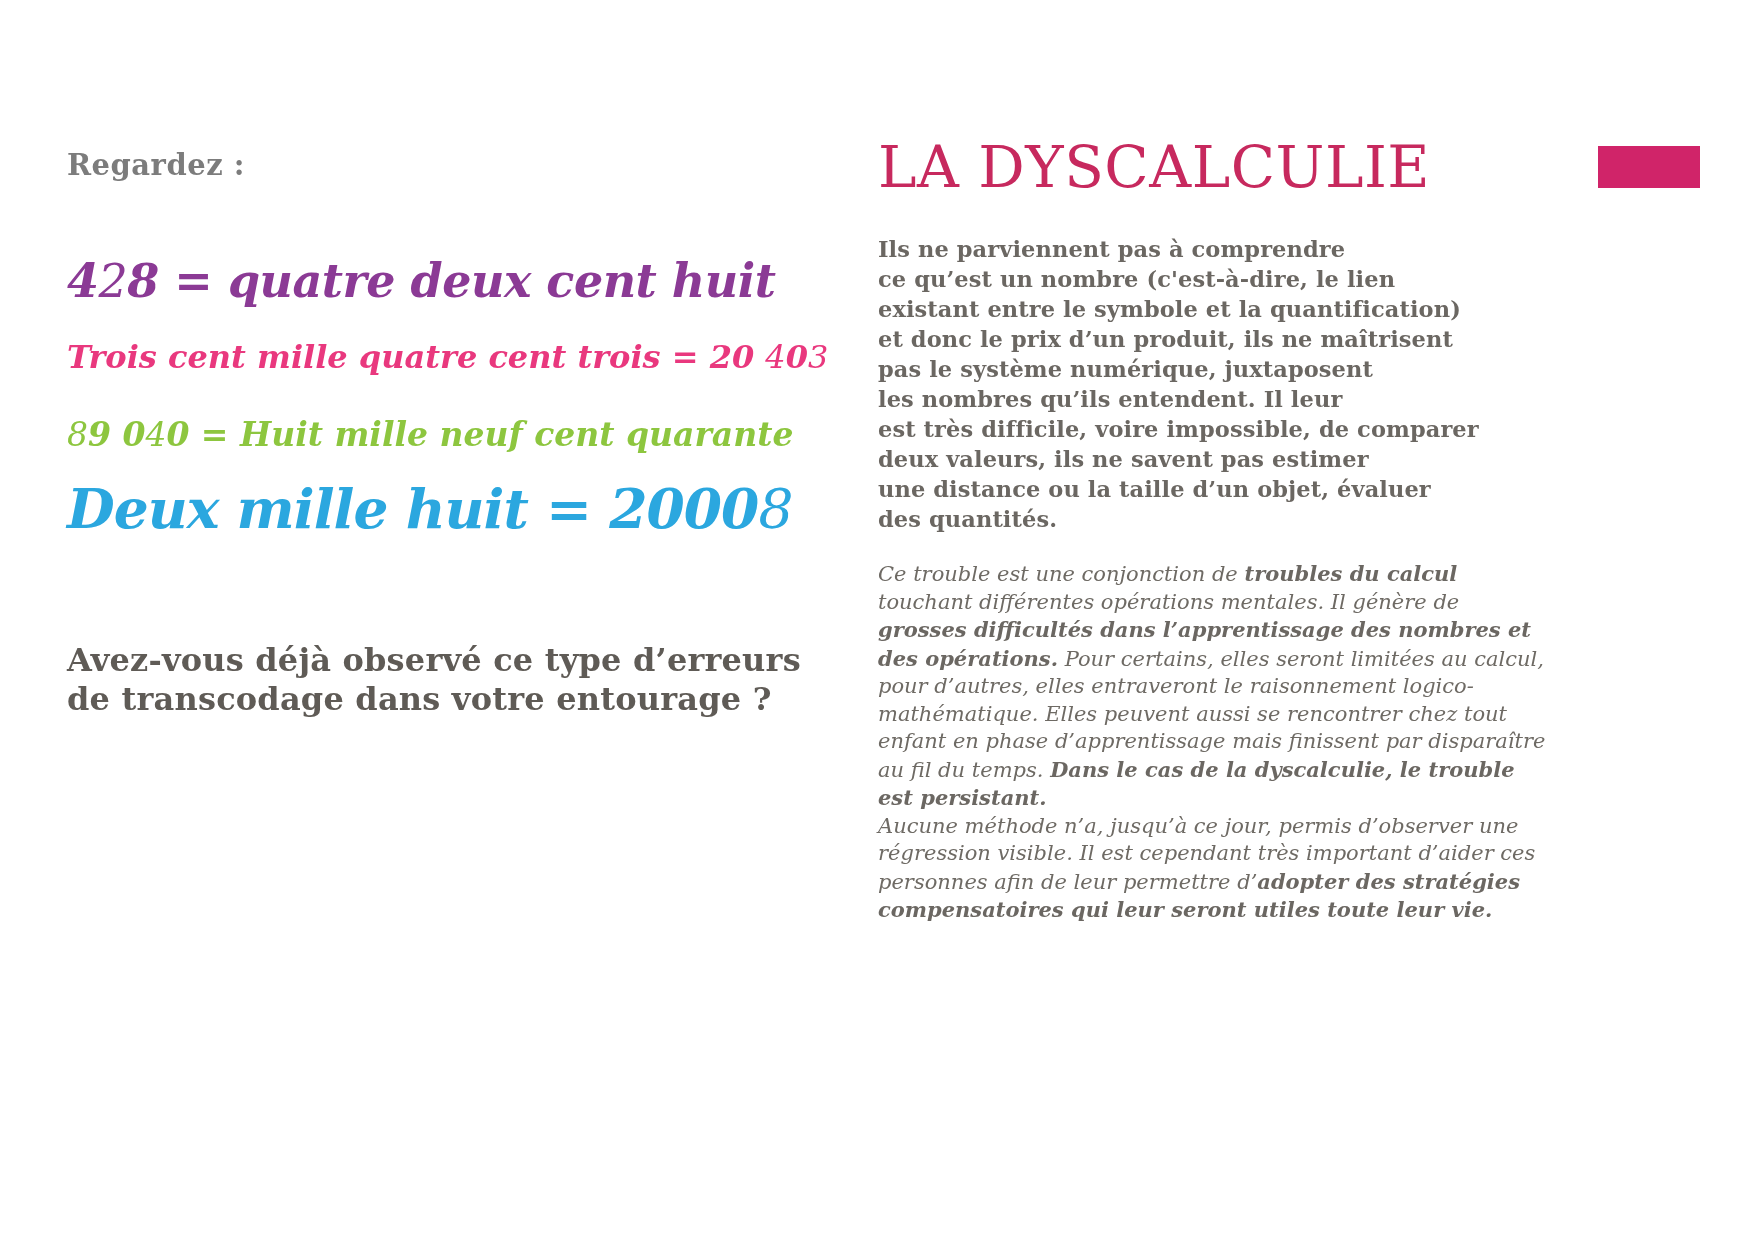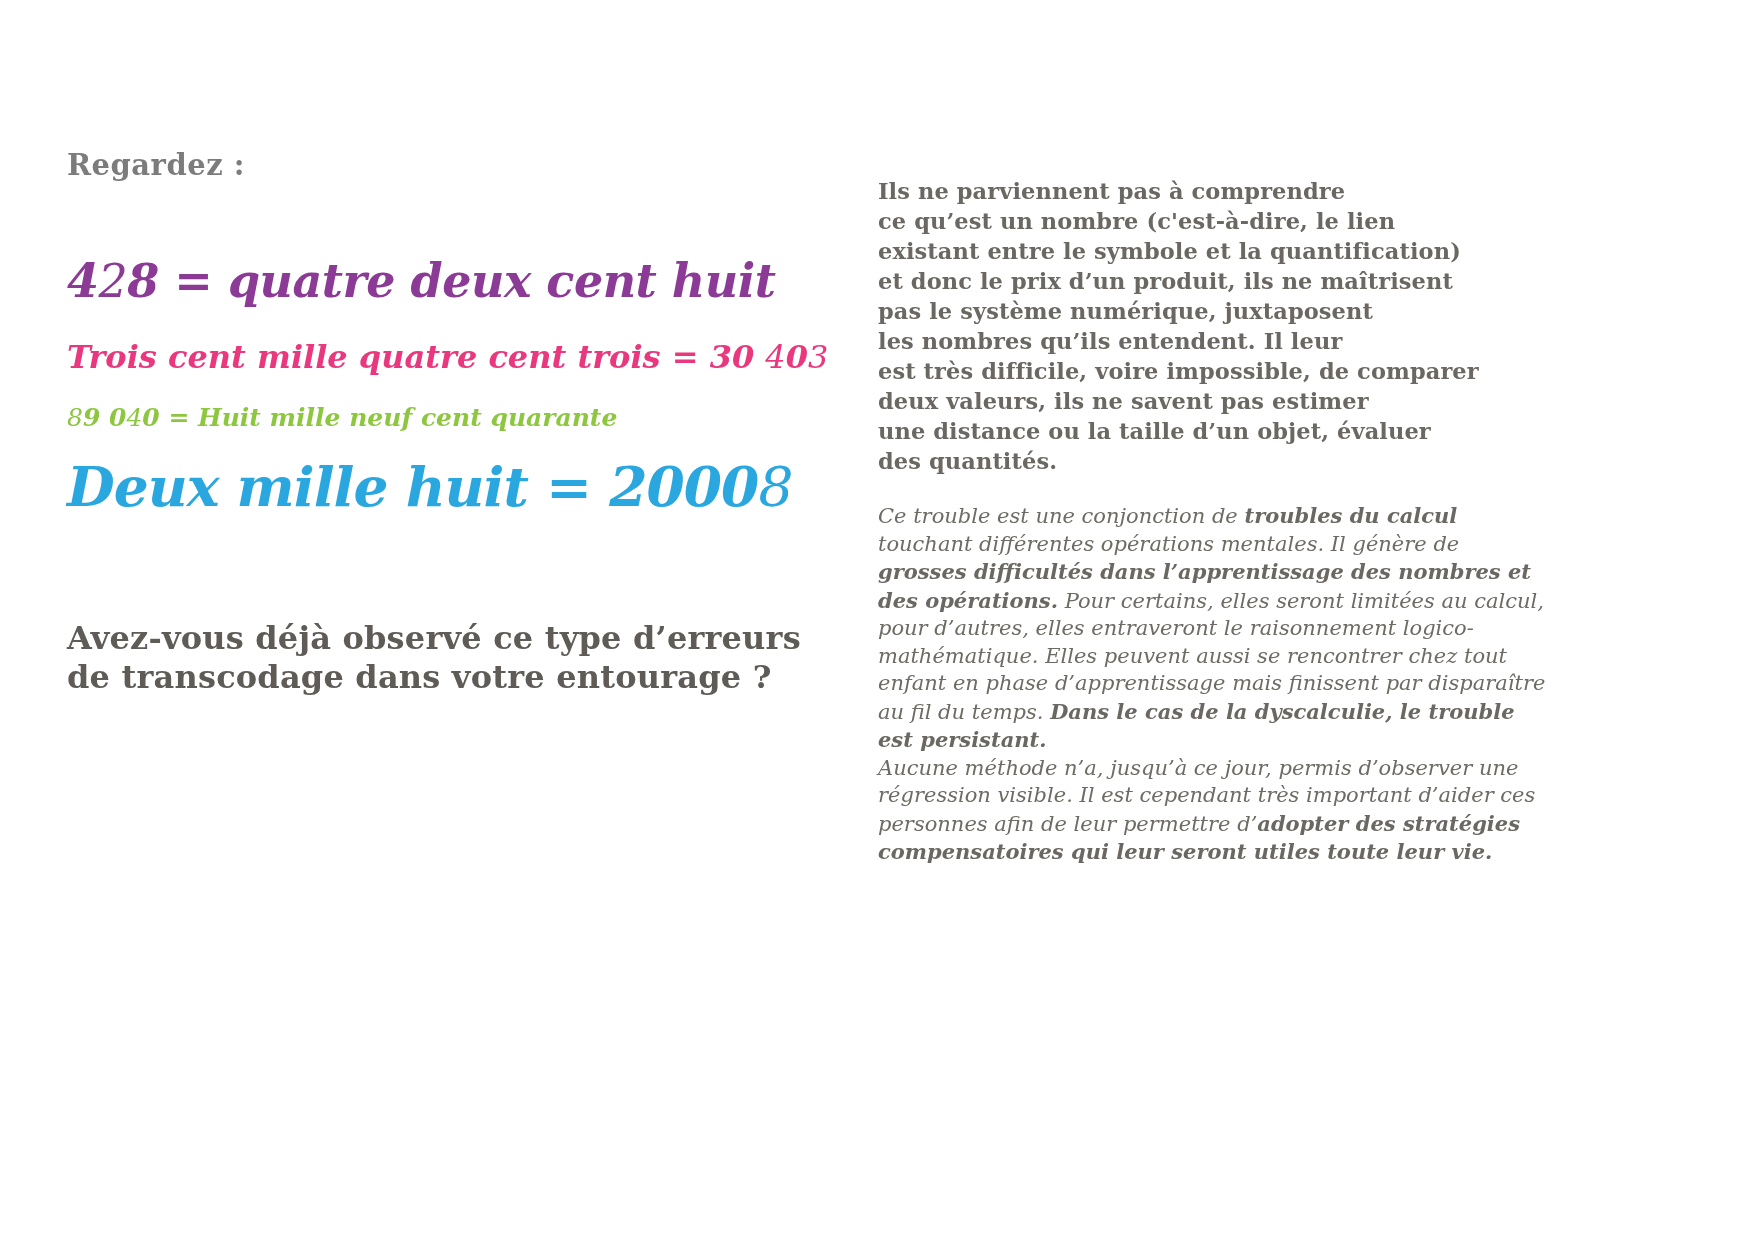--- a/index.html
+++ b/index.html
@@ -7,21 +7,21 @@
     width:1750px;height:1243px;position:relative;background:#ffffff;
     font-family:"DejaVu Serif","Liberation Serif",serif;
     overflow:hidden;
   }
   .left-col{position:absolute;left:67px;top:148px;width:790px;}
   .regardez{font-size:29px;font-weight:bold;color:#7c7c7c;letter-spacing:0.5px;}
   .ex{font-weight:bold;white-space:nowrap;font-style:italic;}
   .ex .seg-n{font-weight:normal;}
   .ex1{margin-top:72px;font-size:46px;letter-spacing:-0.5px;}
   .ex2{margin-top:30px;font-size:32px;}
-  .ex3{margin-top:27px;font-size:25px;}
+  .ex3{margin-top:39px;font-size:33px;}
   .ex4{margin-top:22px;font-size:55px;letter-spacing:-1px;}
   .question{
     margin-top:100px;font-size:32px;font-weight:bold;color:#5f5b56;
     line-height:1.22;white-space:pre-line;letter-spacing:0.2px;
   }
   .right-col{position:absolute;left:878px;top:138px;width:840px;}
   .title-row{display:flex;align-items:center;width:822px;}
   .page-title{
     margin:0;font-size:58px;font-weight:normal;letter-spacing:0.5px;
     white-space:nowrap;line-height:1;
@@ -36,28 +36,32 @@
     color:#6e6a64;line-height:27.5px;white-space:pre-line;font-style:italic;
   }
   .bodytext .seg-b{font-weight:bold;color:#6b6762;}
 </style>
 </head>
 <body>
 
 <div class="left-col">
   <div class="regardez">Regardez :</div>
   <div class="ex ex1" style="color: rgb(139, 58, 149);"><span class="seg-b">4</span><span class="seg-n">2</span><span class="seg-b">8 = quatre deux cent huit</span></div>
-  <div class="ex ex2" style="color: rgb(233, 56, 126);"><span class="seg-b">Trois cent mille quatre cent trois = 30 </span><span class="seg-n">4</span><span class="seg-b">0</span><span class="seg-n">3</span></div>
+  <div class="ex ex2" style="color: rgb(233, 56, 126);"><span class="seg-b">Trois cent mille quatre cent trois = 20 </span><span class="seg-n">4</span><span class="seg-b">0</span><span class="seg-n">3</span></div>
   <div class="ex ex3" style="color: rgb(141, 198, 63);"><span class="seg-n">8</span><span class="seg-b">9 0</span><span class="seg-n">4</span><span class="seg-b">0 = Huit mille neuf cent quarante</span></div>
   <div class="ex ex4" style="color: rgb(43, 167, 223);"><span class="seg-b">Deux mille huit = 2000</span><span class="seg-n">8</span></div>
   <div class="question">Avez-vous déjà observé ce type d’erreurs
 de transcodage dans votre entourage ?</div>
 </div>
 
 <div class="right-col">
+  <div class="title-row">
+    <h1 class="page-title" style="color: rgb(199, 41, 94);">LA DYSCALCULIE</h1>
+    <div class="accent-rect" style="background-color: rgb(208, 36, 105);"></div>
+  </div>
   <p class="lead">Ils ne parviennent pas à comprendre
 ce qu’est un nombre (c'est-à-dire, le lien
 existant entre le symbole et la quantification)
 et donc le prix d’un produit, ils ne maîtrisent
 pas le système numérique, juxtaposent
 les nombres qu’ils entendent. Il leur
 est très difficile, voire impossible, de comparer
 deux valeurs, ils ne savent pas estimer
 une distance ou la taille d’un objet, évaluer
 des quantités.</p>

